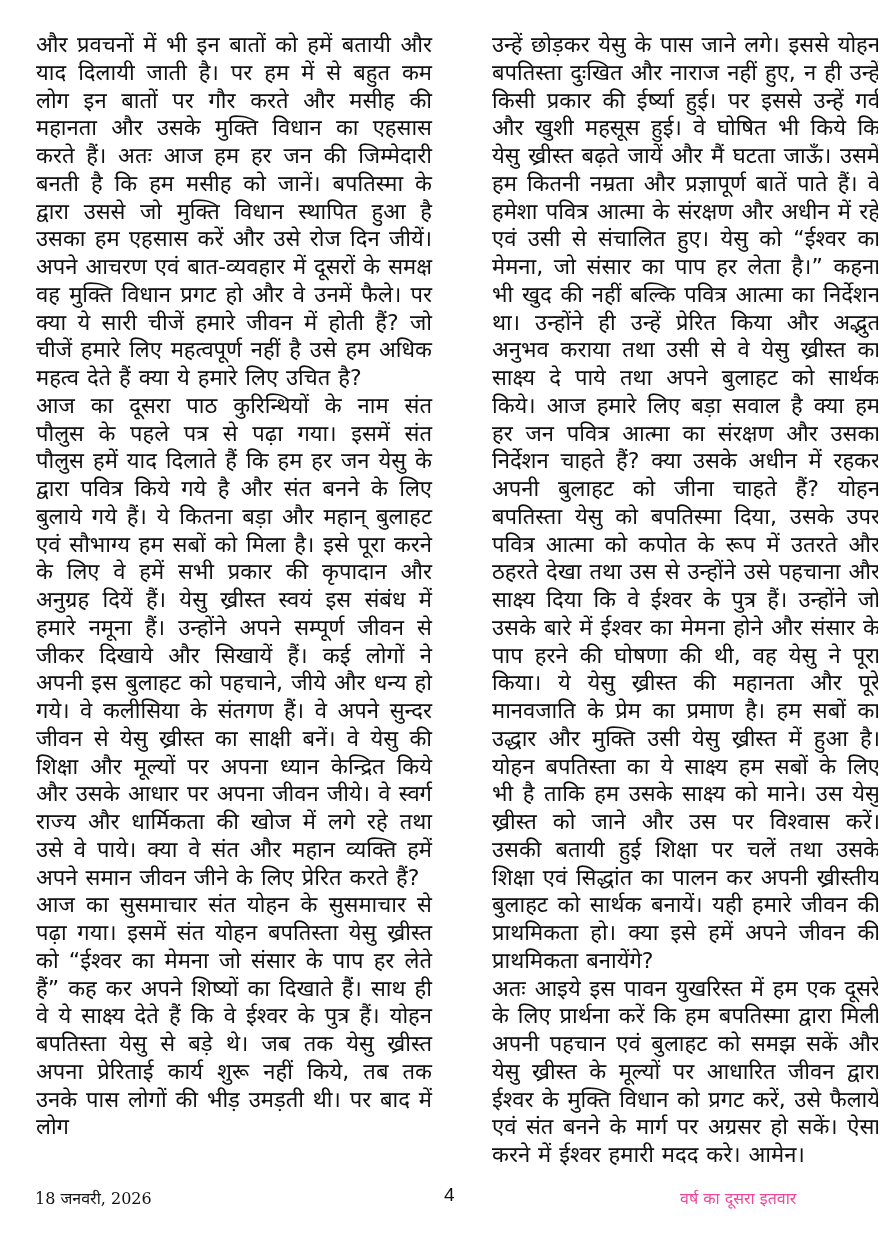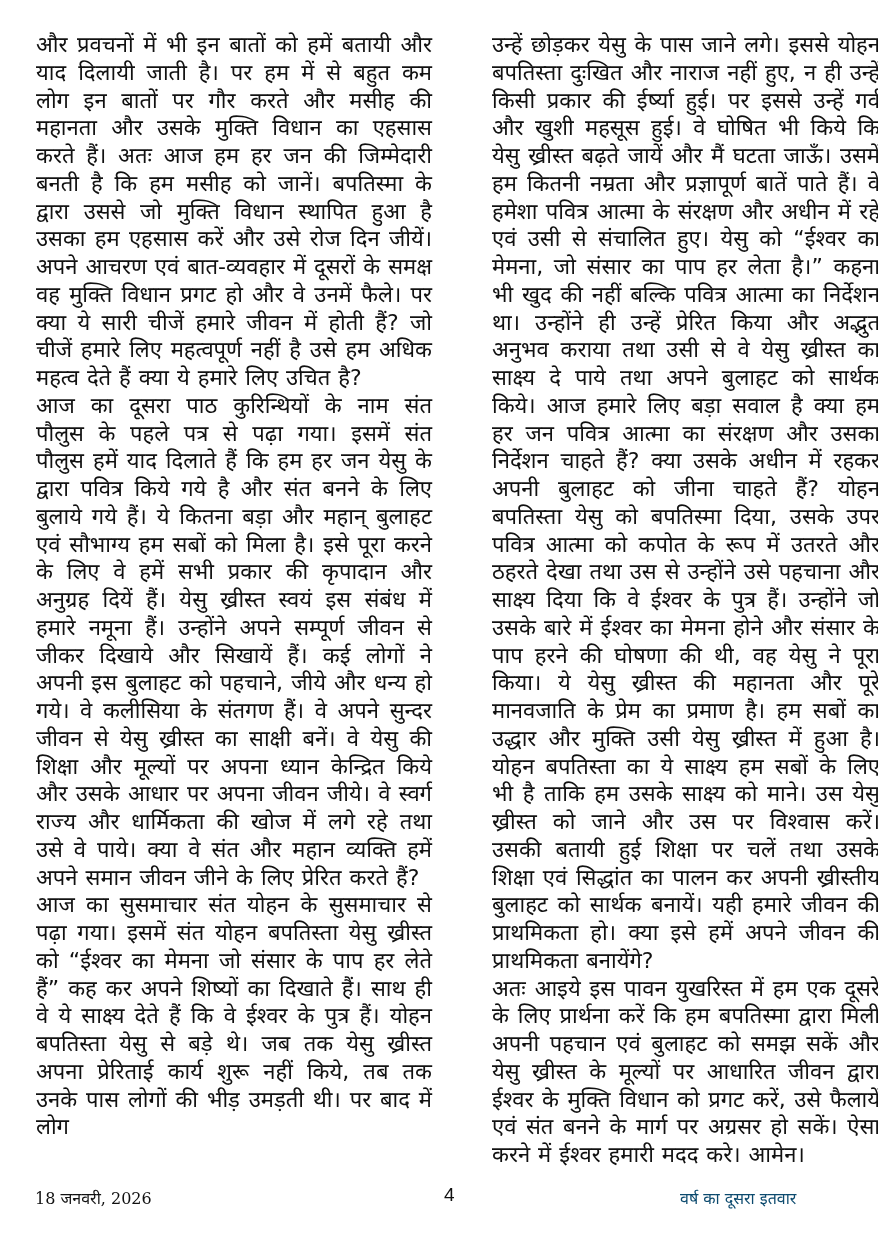--- a/index.html
+++ b/index.html
@@ -23,21 +23,21 @@
     font-size: 16px; color: #111;
   }
   .footer-page {
     position: absolute; left: 444px; top: 1184px;
     font-family: "Liberation Sans", sans-serif;
     font-size: 19px; color: #111;
   }
   .footer-title {
     position: absolute; left: 680px; top: 1187px;
     font-family: "DejaVu Sans", sans-serif;
-    font-size: 16px; color: #0c4a6e;
+    font-size: 16px; color: #ec4899;
   }
 </style>
 </head>
 <body>
 
 <div class="column col-left">
   <p class="para">और प्रवचनों में भी इन बातों को हमें बतायी और याद दिलायी जाती है। पर हम में से बहुत कम लोग इन बातों पर गौर करते और मसीह की महानता और उसके मुक्ति विधान का एहसास करते हैं। अतः आज हम हर जन की जिम्मेदारी बनती है कि हम मसीह को जानें। बपतिस्मा के द्वारा उससे जो मुक्ति विधान स्थापित हुआ है उसका हम एहसास करें और उसे रोज दिन जीयें। अपने आचरण एवं बात-व्यवहार में दूसरों के समक्ष वह मुक्ति विधान प्रगट हो और वे उनमें फैले। पर क्या ये सारी चीजें हमारे जीवन में होती हैं? जो चीजें हमारे लिए महत्वपूर्ण नहीं है उसे हम अधिक महत्व देते हैं क्या ये हमारे लिए उचित है?</p>
   <p class="para">आज का दूसरा पाठ कुरिन्थियों के नाम संत पौलुस के पहले पत्र से पढ़ा गया। इसमें संत पौलुस हमें याद दिलाते हैं कि हम हर जन येसु के द्वारा पवित्र किये गये है और संत बनने के लिए बुलाये गये हैं। ये कितना बड़ा और महान् बुलाहट एवं सौभाग्य हम सबों को मिला है। इसे पूरा करने के लिए वे हमें सभी प्रकार की कृपादान और अनुग्रह दियें हैं। येसु ख्रीस्त स्वयं इस संबंध में हमारे नमूना हैं। उन्होंने अपने सम्पूर्ण जीवन से जीकर दिखाये और सिखायें हैं। कई लोगों ने अपनी इस बुलाहट को पहचाने, जीये और धन्य हो गये। वे कलीसिया के संतगण हैं। वे अपने सुन्दर जीवन से येसु ख्रीस्त का साक्षी बनें। वे येसु की शिक्षा और मूल्यों पर अपना ध्यान केन्द्रित किये और उसके आधार पर अपना जीवन जीये। वे स्वर्ग राज्य और धार्मिकता की खोज में लगे रहे तथा उसे वे पाये। क्या वे संत और महान व्यक्ति हमें अपने समान जीवन जीने के लिए प्रेरित करते हैं?</p>
   <p class="para">आज का सुसमाचार संत योहन के सुसमाचार से पढ़ा गया। इसमें संत योहन बपतिस्ता येसु ख्रीस्त को “ईश्वर का मेमना जो संसार के पाप हर लेते हैं” कह कर अपने शिष्यों का दिखाते हैं। साथ ही वे ये साक्ष्य देते हैं कि वे ईश्वर के पुत्र हैं। योहन बपतिस्ता येसु से बड़े थे। जब तक येसु ख्रीस्त अपना प्रेरिताई कार्य शुरू नहीं किये, तब तक उनके पास लोगों की भीड़ उमड़ती थी। पर बाद में लोग</p>
 </div>

